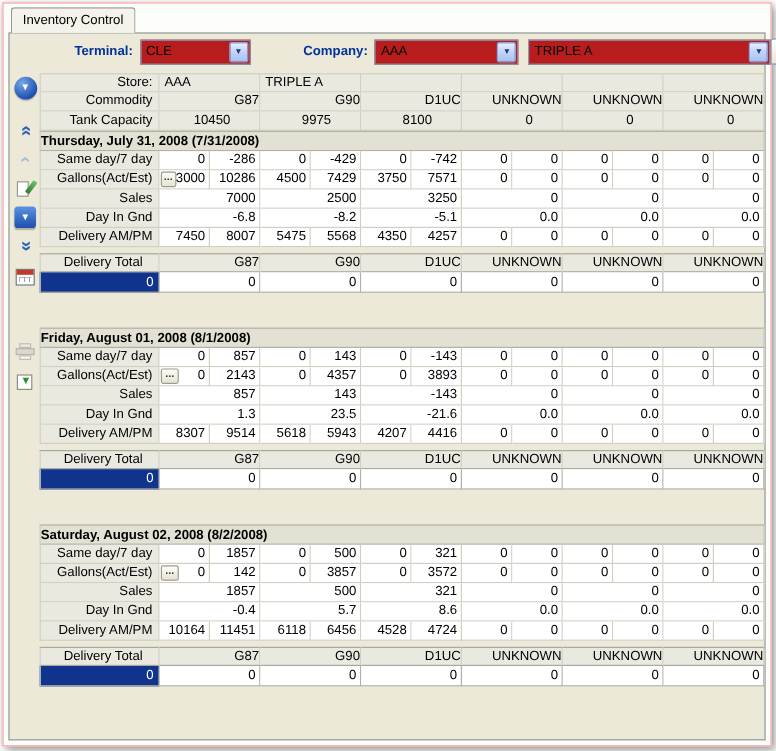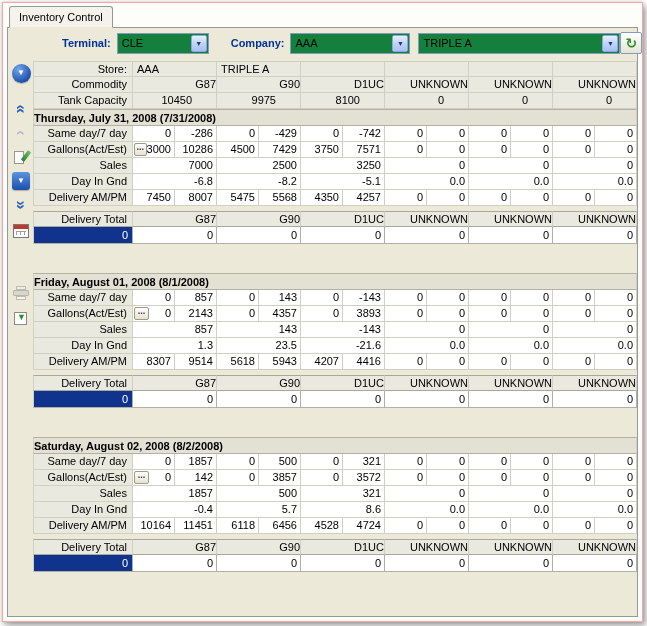--- a/index.html
+++ b/index.html
@@ -4,22 +4,22 @@
 <style>
   *{margin:0;padding:0;box-sizing:border-box}
   html,body{width:647px;height:626px}
   body{background:#fff;font-family:"Liberation Sans","DejaVu Sans",sans-serif;font-size:11px;color:#000;position:relative;overflow:hidden}
   .window{position:absolute;left:2px;top:2px;width:641px;height:620px;background:#fdfdfa;border:1px solid #fca5a5;box-shadow:3px 4px 7px rgba(90,90,90,.55),0 0 3px rgba(120,120,120,.35)}
   .tab{position:absolute;left:6px;top:3px;height:22px;padding:4px 9px 0;background:#f4f2ea;border:1px solid #8e9a9b;border-bottom:1px solid #ece9d8;border-radius:3px 3px 0 0;z-index:3}
   .panel{position:absolute;left:4px;top:24px;right:4px;bottom:4px;background:#ece9d8;border:1px solid #919b9c}
   
   .topbar{position:absolute;left:0;top:0;right:0;height:30px;display:flex;align-items:center}
   .lbl{font-weight:bold;color:#003399;margin-left:54px;flex:none}
-  .lbl2{margin-left:22px}
-  .combo{height:21px;background:#15803d;border:1px solid #7f9db9;display:flex;align-items:center;position:relative;padding-left:4px;flex:none}
+  .lbl2{margin-left:44px}
+  .combo{height:21px;background:#b91c1c;border:1px solid #7f9db9;display:flex;align-items:center;position:relative;padding-left:4px;flex:none}
   .combo-terminal{width:92px;margin-left:6px}
   .combo-company{width:120px;margin-left:6px}
   .combo-name{width:202px;margin-left:8px}
   .combo .arrow{position:absolute;right:1px;top:1px;bottom:1px;width:16px;background:linear-gradient(#e9f0fd,#c3d5f9 45%,#a9c1f1);border:1px solid #86a7e0;border-radius:2px;display:flex;align-items:center;justify-content:center;color:#1c3c78;font-size:7px;line-height:7px}
   .refbtn{margin-left:auto;margin-right:3px;width:22px;height:22px;border:1px solid #7f9db9;border-radius:2px;background:linear-gradient(#ffffff,#e7e4d5);display:flex;align-items:center;justify-content:center;color:#2f8f2f;font-weight:bold;font-size:14px;flex:none}
   
   .side{position:absolute;left:1px;top:32px;width:24px;bottom:0;display:flex;flex-direction:column;align-items:center}
   .sbtn{width:22px;height:22px;display:flex;align-items:center;justify-content:center;flex:none;margin-top:2px;cursor:default}
   .mt14{margin-top:14px}.mt4{margin-top:4px}.mt40{margin-top:40px}
   .circle{width:19px;height:19px;border-radius:50%;background:radial-gradient(circle at 35% 28%,#74a8ea,#1d4fae 72%);color:#fff;display:flex;align-items:center;justify-content:center;font-size:8px;line-height:8px;box-shadow:0 1px 1px rgba(0,0,0,.25)}
@@ -44,21 +44,21 @@
   .grow{display:flex}
   .cell{border-right:1px solid #cfcfc2;border-bottom:1px solid #cfcfc2;height:16px;line-height:15px;overflow:hidden;white-space:nowrap;flex:none}
   .grow .cell:first-child{border-left:1px solid #cfcfc2}
   .grid > .grow:first-child .cell{border-top:1px solid #cfcfc2}
   .w-label{width:100px}
   .w-sub{width:42px}
   .w-group{width:84px}
   .lab{background:#eae9e0;text-align:right;padding-right:5px}
   .hdr{background:#eae9e0}
   .al{text-align:left;padding-left:4px}
-  .all{text-align:right;padding-left:11px}
+  .all{text-align:center;padding-left:11px}
   .ac{text-align:right}
   .pr{padding-right:24px;text-align:right}
   .val{background:#fff;text-align:right;padding-right:3px}
   .dayhdr .cell{width:604px;background:#e2e1d4;font-weight:bold;padding-left:0;border-top:1px solid #b2b2a4;border-bottom:1px solid #b2b2a4;height:17px;line-height:16px}
   .dthdr .cell{border-top:1px solid #a8a89c;border-bottom:1px solid #a8a89c}
   .dtrow .cell{height:17px;line-height:16px;border-color:#b0b0a4}
   .sel{color:#fff;text-align:right;padding-right:4px}
   .gapsm{height:5px}
   .gaplg{height:29px}
   .gcell{display:flex;justify-content:space-between;align-items:center;padding:0 3px 0 1px}

